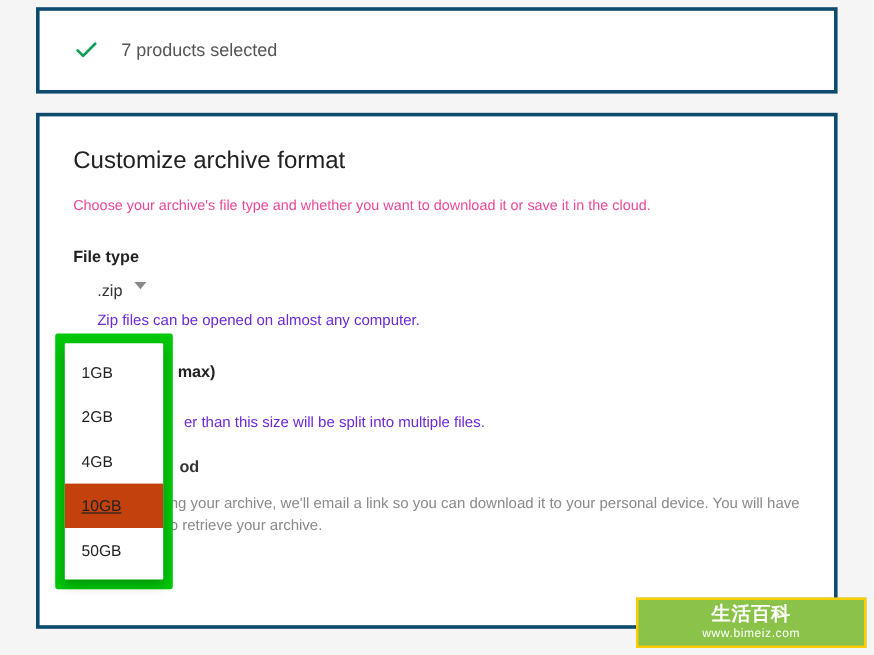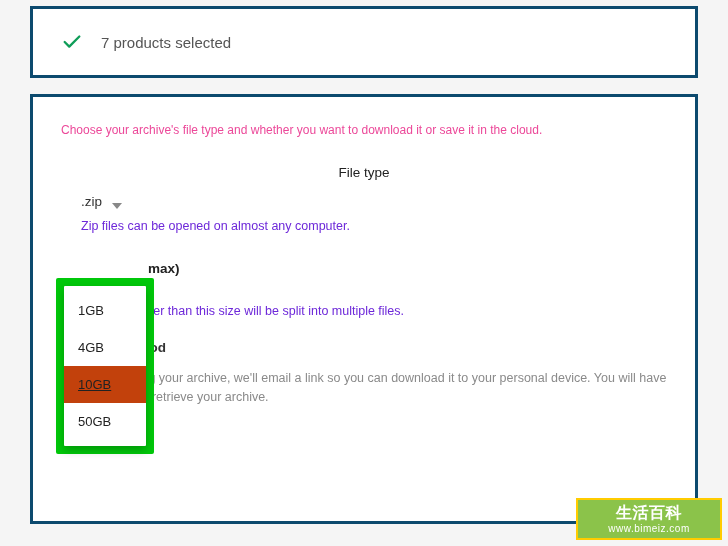--- a/index.html
+++ b/index.html
@@ -45,30 +45,29 @@
     font-weight: 400;
     color: #212121;
     margin: 0 0 18px 0;
   }
   .main-card .sub {
     font-size: 12px;
     color: #ec4899;
     margin: 0 0 28px 0;
   }
   .section-label {
-    font-weight: 400;
+    font-weight: 700;
     font-size: 13.5px;
     color: #222;
     margin: 0 0 14px 0;
-    text-align: center;
   }
   .dropdown-row {
     padding-left: 20px;
     display: flex;
-    align-items: flex-end;
+    align-items: flex-start;
     font-size: 13.5px;
     color: #333;
     margin-bottom: 10px;
   }
   .caret {
     display: inline-block;
     width: 0;
     height: 0;
     border-left: 5px solid transparent;
     border-right: 5px solid transparent;
@@ -96,21 +95,21 @@
   .bottom-hint {
     padding-left: 20px;
     font-size: 12.5px;
     color: #8a8a8a;
     line-height: 1.5;
   }
 
   
   .menu-wrap {
     position: absolute;
-    left: 56px;
+    left: 46px;
     top: 278px;
     width: 98px;
     padding: 8px;
     background: #00c80a;
     border-radius: 2px;
     box-sizing: border-box;
     z-index: 10;
   }
   .menu {
     background: #fff;
@@ -127,21 +126,21 @@
   .menu-item.hover {
     background: #c2410c;
     text-decoration: underline;
   }
 
   
   .watermark {
     position: absolute;
     right: 6px;
     bottom: 6px;
-    width: 146px;
+    width: 192px;
     height: 42px;
     background: #8bc34a;
     border: 2px solid #ffcc00;
     box-sizing: border-box;
     display: flex;
     flex-direction: column;
     justify-content: center;
     align-items: center;
     font-size: 11px;
     color: #fff;
@@ -163,20 +162,21 @@
 <body>
 
 <div class="card top-card">
   <svg class="check" viewBox="0 0 24 24">
     <path d="M4 12 L9 17 L20 6" stroke="#0f9d58" stroke-width="2.5" fill="none" stroke-linecap="round" stroke-linejoin="round"></path>
   </svg>
   <span>7 products selected</span>
 </div>
 
 <div class="card main-card">
+  <h2>Customize archive format</h2>
   <p class="sub">Choose your archive's file type and whether you want to download it or save it in the cloud.</p>
 
   <div class="section-label">File type</div>
   <div class="dropdown-row">
     <span>.zip</span>
     <span class="caret"></span>
   </div>
   <div class="hint">Zip files can be opened on almost any computer.</div>
 
   <div class="hidden-section-label">
@@ -189,20 +189,21 @@
 
   <div class="delivery-label">
     <span style="visibility:hidden;">Delivery meth</span><span>od</span>
   </div>
   <div class="bottom-hint">...ich creating your archive, we'll email a link so you can download it to your personal device. You will have one week to retrieve your archive.</div>
 </div>
 
 <div class="menu-wrap">
   <div class="menu" id="size-menu">
       <div class="menu-item">1GB</div>
+      <div class="menu-item">2GB</div>
       <div class="menu-item">4GB</div>
       <div class="menu-item hover">10GB</div>
       <div class="menu-item">50GB</div>
     </div>
 </div>
 
 <div class="watermark">
   <div class="ch">生活百科</div>
   <div class="url">www.bimeiz.com</div>
 </div>

